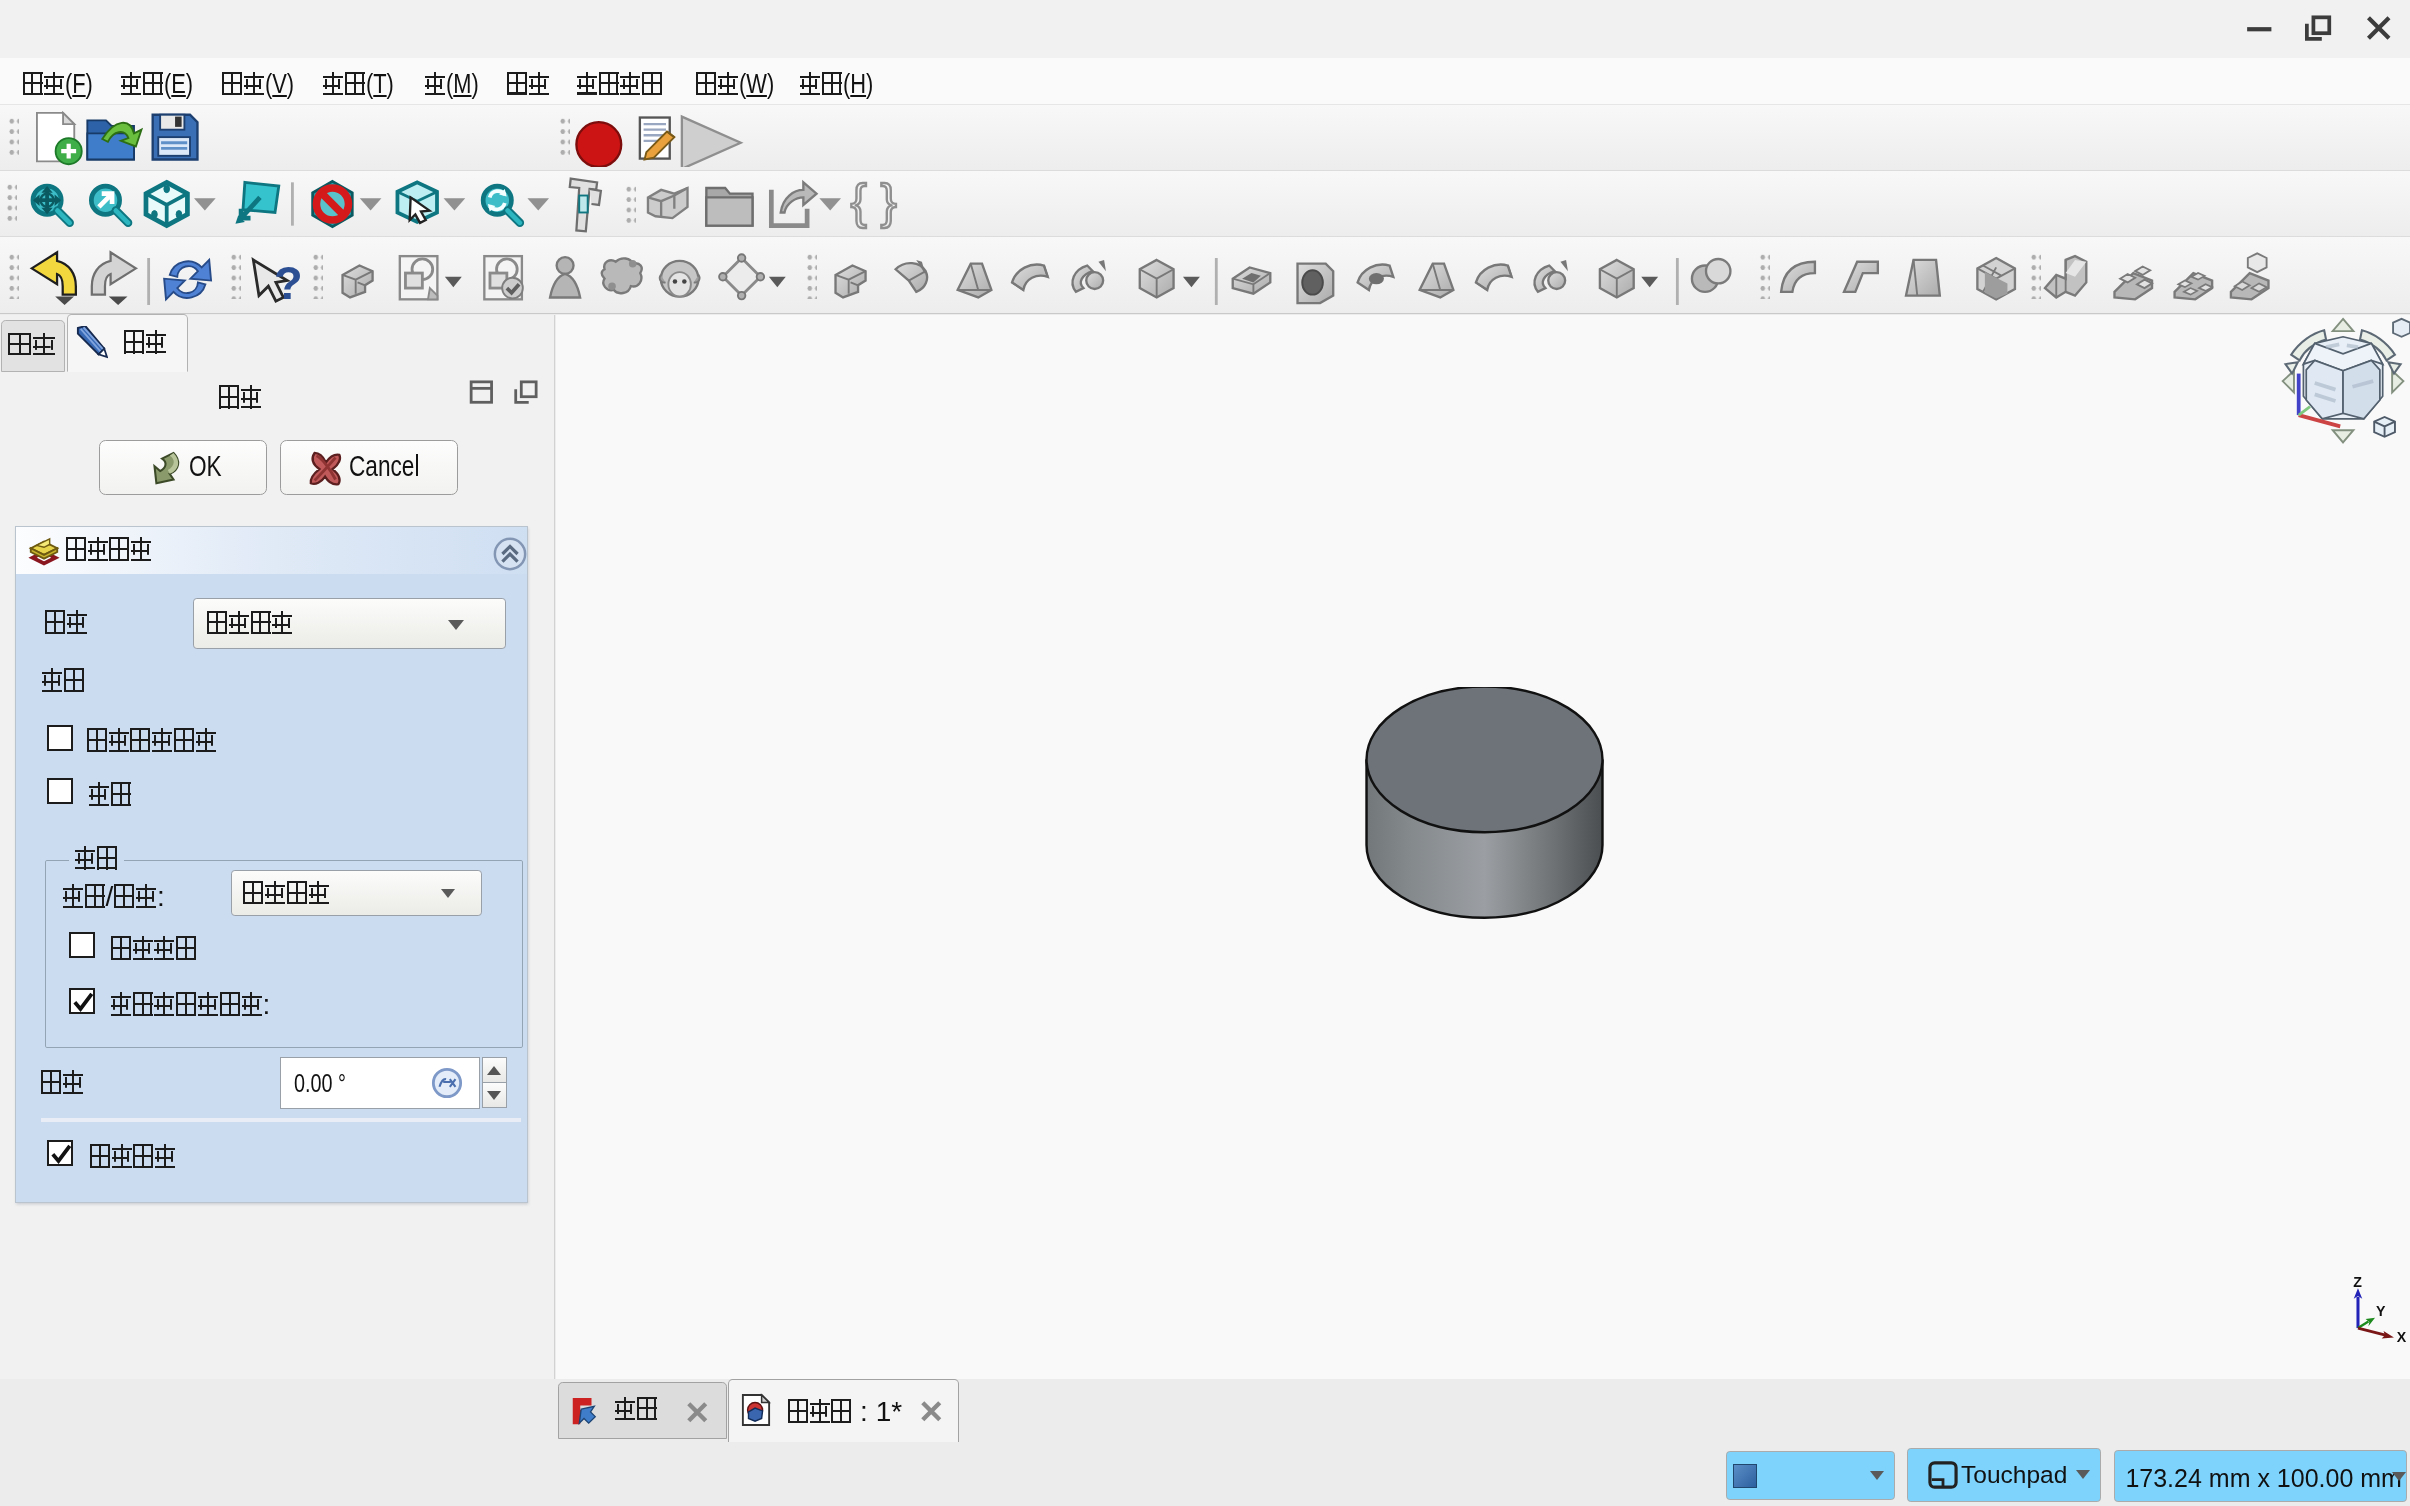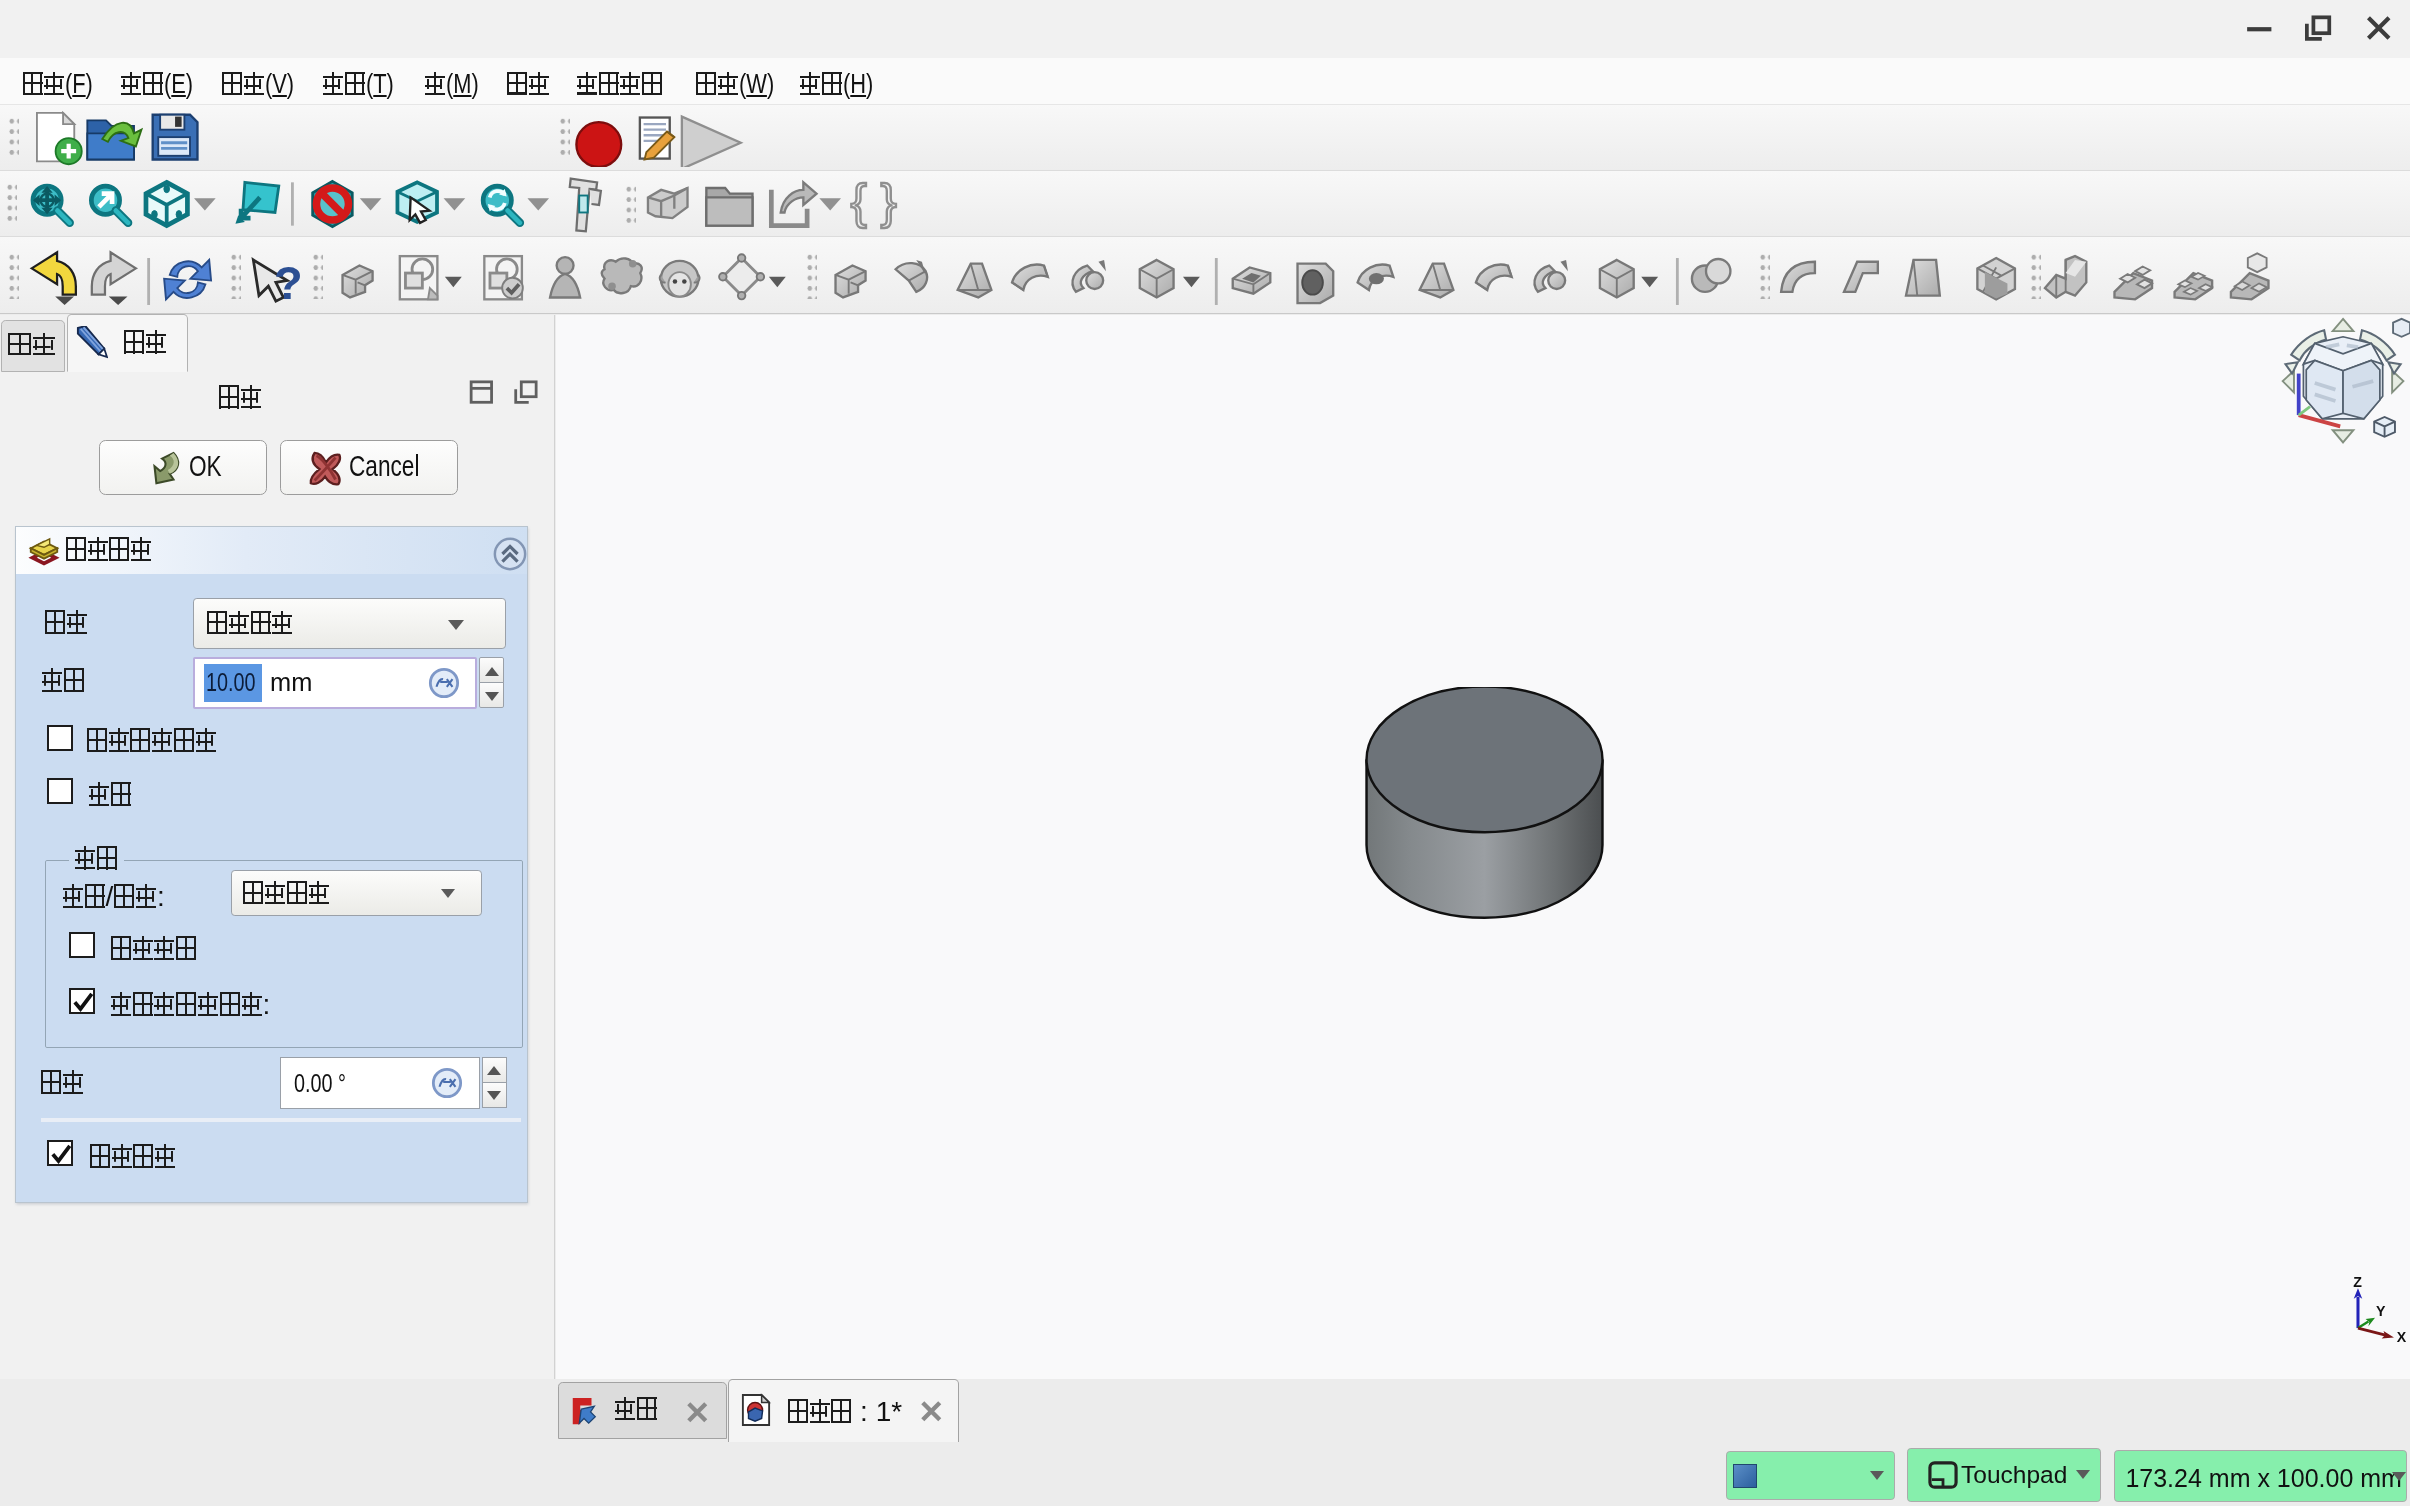--- a/index.html
+++ b/index.html
@@ -42,21 +42,21 @@
 .lbl{position:absolute;font-size:28px;color:#111;}
 .combo{position:absolute;background:linear-gradient(#fcfcfb,#ebebe7);border:0.9px solid #9aa0a8;border-radius:3.8px;}
 .carr{position:absolute;width:0;height:0;border-left:8.5px solid transparent;border-right:8.5px solid transparent;border-top:10.4px solid #5a5a5a;}
 .cb{position:absolute;width:26px;height:26px;background:#fff;border:2.3px solid #1c1c1c;}
 .spbtn{position:absolute;width:25.4px;background:linear-gradient(#fcfcfc,#e8e8e6);border:0.9px solid #9aa0a8;}
 
 #view{left:556px;top:315px;width:1855px;height:1064px;background:#f9f9fa;}
 
 #tabbar{left:0;top:1379px;width:2411px;height:63px;background:#ececec;}
 #statusbar{left:0;top:1442px;width:2411px;height:65px;background:#ececec;}
-.sbcombo{position:absolute;background:#86efac;border:0.9px solid #ababab;border-radius:3.8px;}
+.sbcombo{position:absolute;background:#7dd3fc;border:0.9px solid #ababab;border-radius:3.8px;}
 </style>
 </head>
 <body>
 <div class="abs" id="titlebar">
   <svg class="abs" style="left:2239px;top:15px" width="160" height="28" viewBox="0 0 170 30">
     <rect x="8" y="13" width="26" height="4.5" fill="#3c3c3c"></rect>
     <g stroke="#3c3c3c" stroke-width="4" fill="none">
       <rect x="79" y="2.5" width="17" height="17"></rect>
       <path d="M72 9.5 v16 h16"></path>
     </g>
@@ -428,36 +428,20 @@
       <circle cx="19" cy="19" r="16" fill="#d6e2f2" stroke="#8396b4" stroke-width="2.6"></circle>
       <path d="M11 19 L19 11 27 19 M11 27 L19 19 27 27" fill="none" stroke="#5a6a80" stroke-width="3.4"></path>
     </svg>
 
     <span class="lbl" style="left:28px;top:80px"><i class="g"></i><i class="g g2"></i></span>
     <div class="combo" style="left:177px;top:71px;width:313px;height:51px;">
       <span class="abs" style="left:12.2px;top:8.5px;font-size:28px"><i class="g"></i><i class="g g2"></i><i class="g"></i><i class="g g2"></i></span>
       <div class="carr" style="left:254px;top:21px"></div>
     </div>
     <span class="lbl" style="left:25.4px;top:138px"><i class="g g2"></i><i class="g"></i></span>
-    <div class="abs" style="left:177px;top:130px;width:330px;height:52px;">
-      <div class="abs" style="left:0;top:0;width:284px;height:52px;background:#fff;border:2.4px solid #b9addd;border-radius:1.9px;"></div>
-      <div class="abs" style="left:11.3px;top:6.6px;width:58px;height:38px;background:#5b97e3;"></div>
-      <span class="abs" style="left:13px;top:11.3px;font-size:25.4px;color:#0c1c38"><b class="a" style="font-weight:normal">10.00</b></span>
-      <span class="abs" style="left:77px;top:11.3px;font-size:25.4px;color:#111">mm</span>
-      <svg class="abs" style="left:235px;top:10.4px" width="32" height="32" viewBox="0 0 34 34">
-        <circle cx="17" cy="17" r="14.5" fill="#e3ecf8" stroke="#7e98c8" stroke-width="3"></circle>
-        <path d="M9 21 q3 -9 7 -8 M13 16 h8 M20 21 l6 -8 M20 13 l6 8" stroke="#4a6eae" stroke-width="2.2" fill="none"></path>
-      </svg>
-      <div class="spbtn" style="left:286px;top:0;height:26px;border-radius:1.9px 1.9px 0 0;">
-        <div class="abs" style="left:4.7px;top:8.5px;width:0;height:0;border-left:7.5px solid transparent;border-right:7.5px solid transparent;border-bottom:9.4px solid #555;"></div>
-      </div>
-      <div class="spbtn" style="left:286px;top:25.4px;height:26px;border-radius:0 0 1.9px 1.9px;">
-        <div class="abs" style="left:4.7px;top:8.5px;width:0;height:0;border-left:7.5px solid transparent;border-right:7.5px solid transparent;border-top:9.4px solid #555;"></div>
-      </div>
-    </div>
     <div class="cb" style="left:31px;top:198px"></div>
     <span class="lbl" style="left:70px;top:198px"><i class="g"></i><i class="g g2"></i><i class="g"></i><i class="g g2"></i><i class="g"></i><i class="g g2"></i></span>
     <div class="cb" style="left:31px;top:251px"></div>
     <span class="lbl" style="left:72px;top:252px"><i class="g g2"></i><i class="g"></i></span>
 
     <div class="abs" style="left:29px;top:333px;width:478px;height:188px;border:1.5px solid #93a5b5;border-radius:1.9px;"></div>
     <div class="abs" style="left:53px;top:319px;background:#cbdcf1;padding:0 5.6px;"><i class="g g2"></i><i class="g"></i></div>
     <span class="lbl" style="left:46px;top:354px"><i class="g g2"></i><i class="g"></i>/<i class="g"></i><i class="g g2"></i>:</span>
     <div class="combo" style="left:215px;top:343px;width:251px;height:46px;">
       <span class="abs" style="left:10.4px;top:6.6px;font-size:28px"><i class="g"></i><i class="g g2"></i><i class="g"></i><i class="g g2"></i></span>

